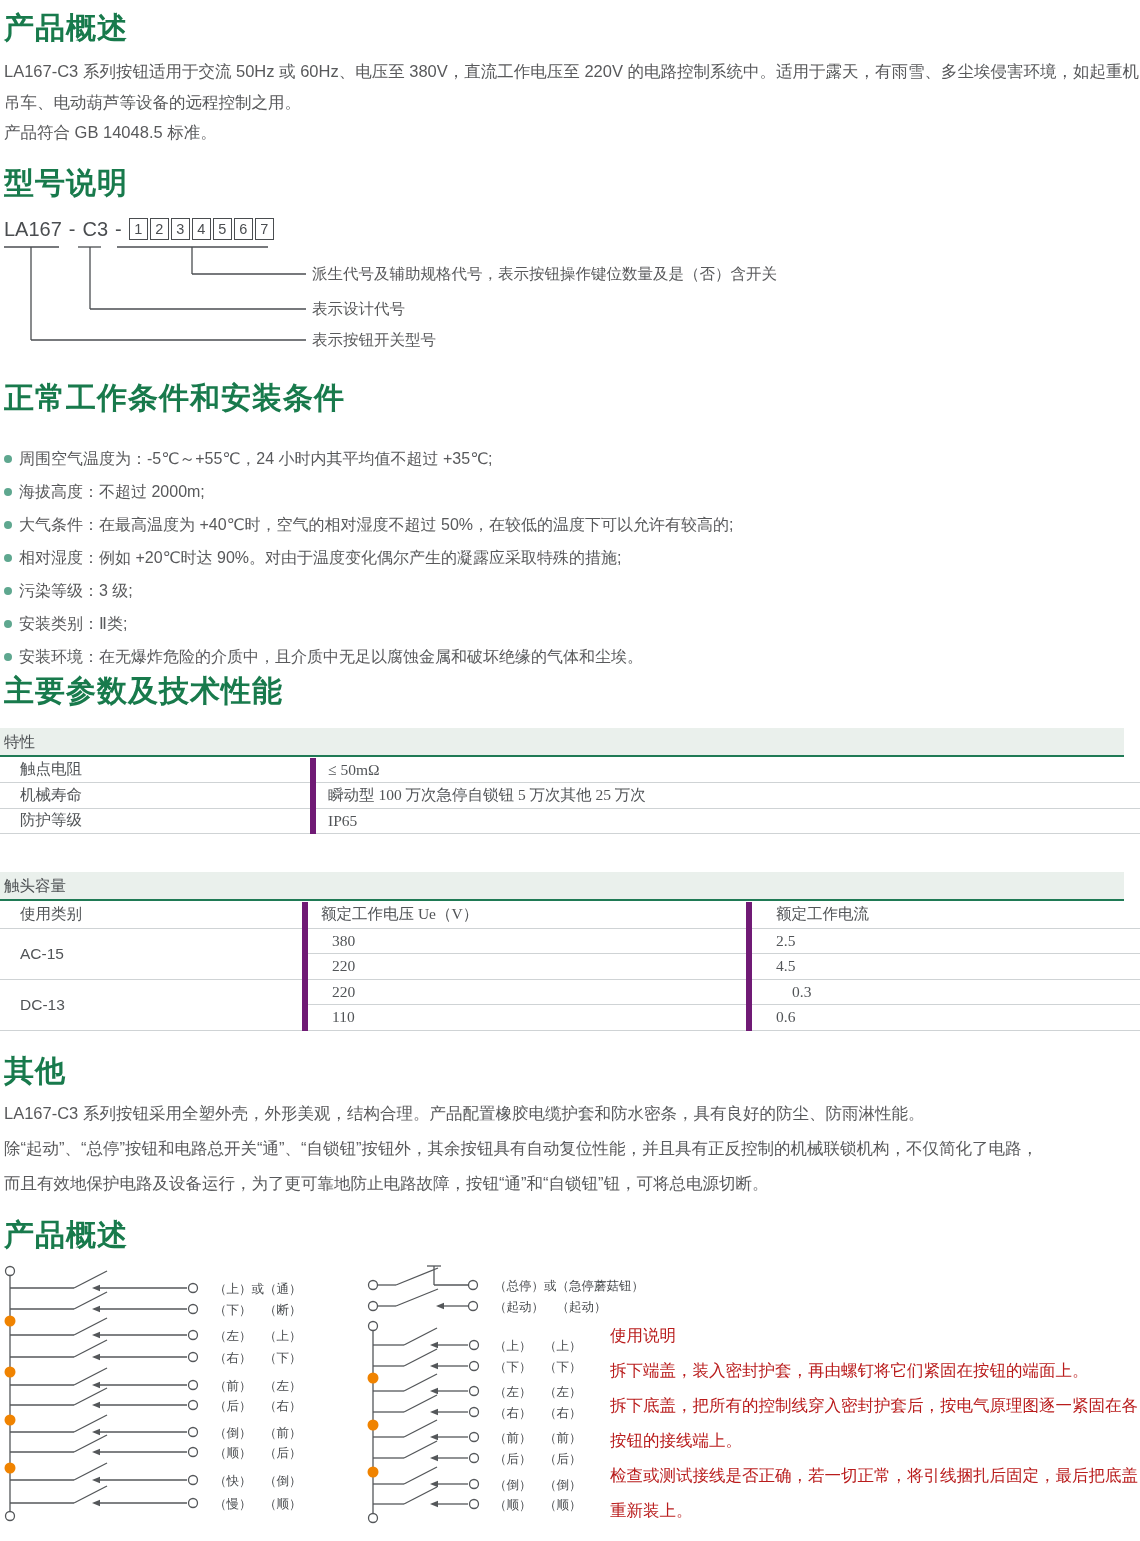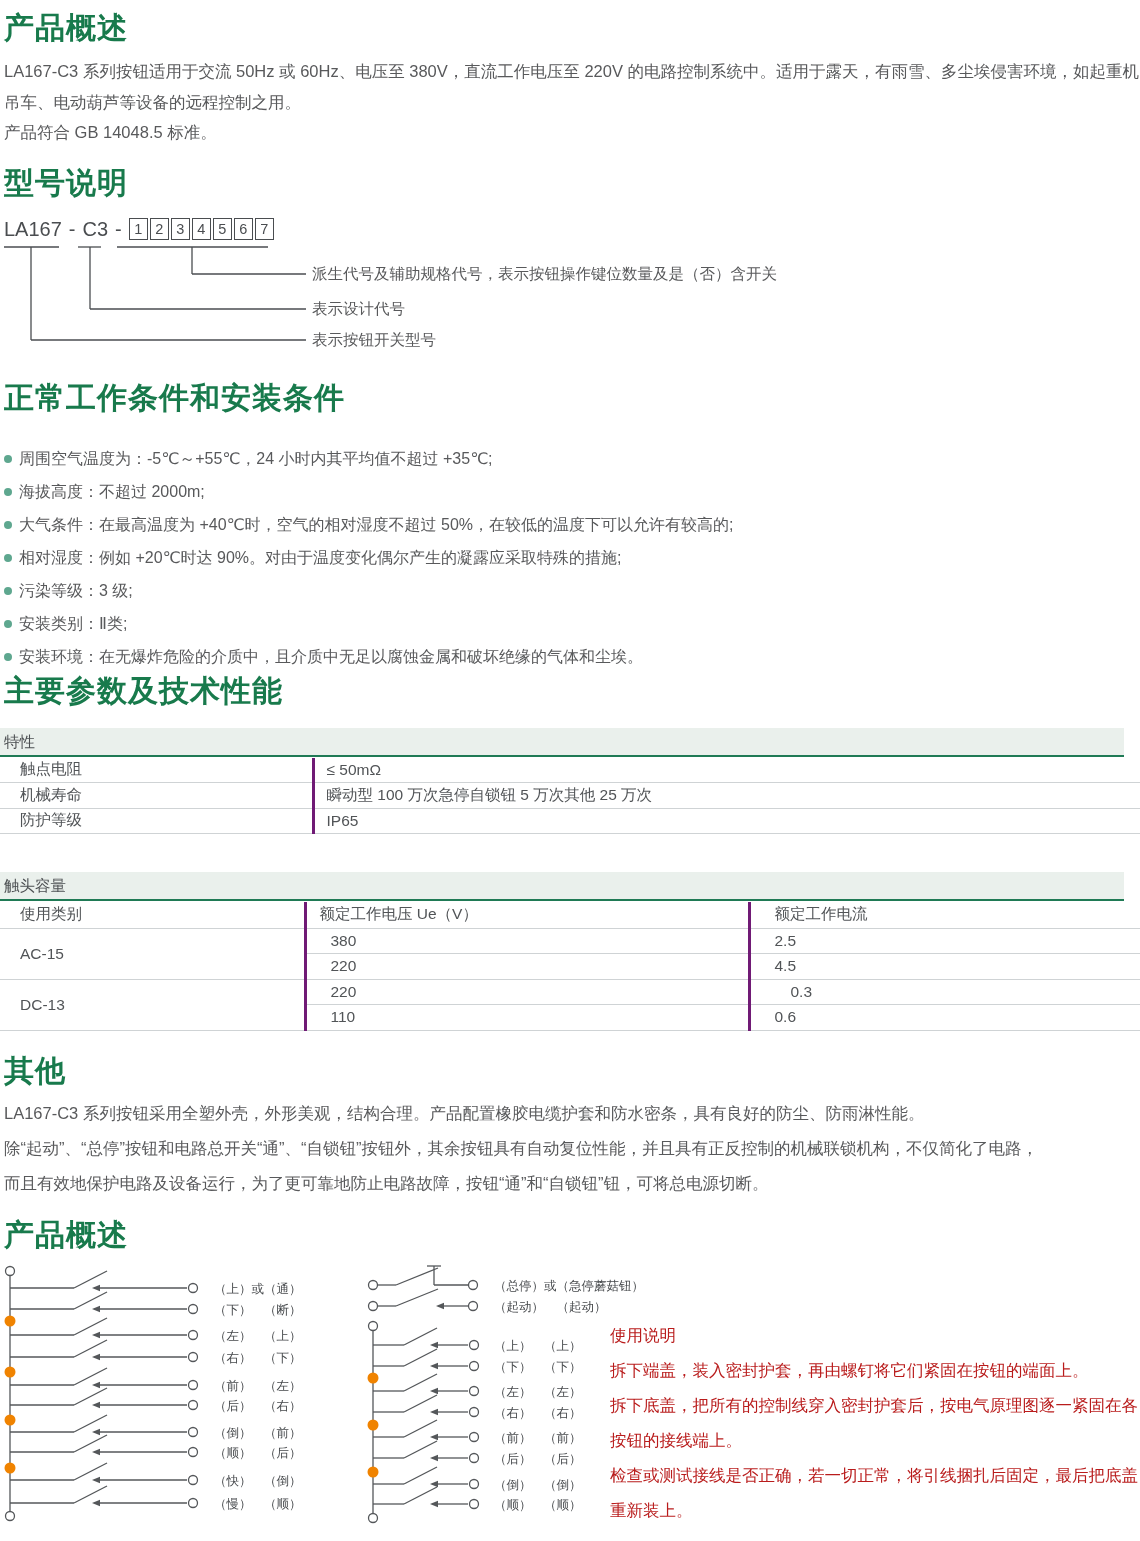--- a/index.html
+++ b/index.html
@@ -34,21 +34,21 @@
     position:absolute;left:0;width:1140px;height:27px;background:#eaf0ec;
     border-bottom:2.5px solid #1f7a55;box-sizing:content-box;
     font-size:15.5px;color:#4c4f52;line-height:27px;padding-left:4px;width:1120px;
   }
   table.datatable{position:absolute;left:0;width:1140px;border-collapse:collapse;table-layout:fixed;}
   table.datatable td{
     font-size:15.5px;color:#515457;height:24.5px;padding:0 0 0 12px;
     border-bottom:1px solid #cfd3d5;white-space:nowrap;overflow:hidden;
   }
   table.datatable td.first{padding-left:20px;}
-  table.datatable td.sep{border-left:3px solid #701a75;}
+  table.datatable td.sep{border-left:6px solid #701a75;font-family:Liberation Serif, serif;}
   
   .usage{position:absolute;left:610px;top:1318px;color:#b91c1c;font-size:16.5px;}
   .usage div{height:35px;line-height:35px;white-space:nowrap;}
   svg text{font-family:"Liberation Sans","DejaVu Sans",sans-serif;}
 </style>
 </head>
 <body>
 
 <h2 class="h" style="top:10px">产品概述</h2>
 <div class="para" style="top:56px" id="overview-lines">

